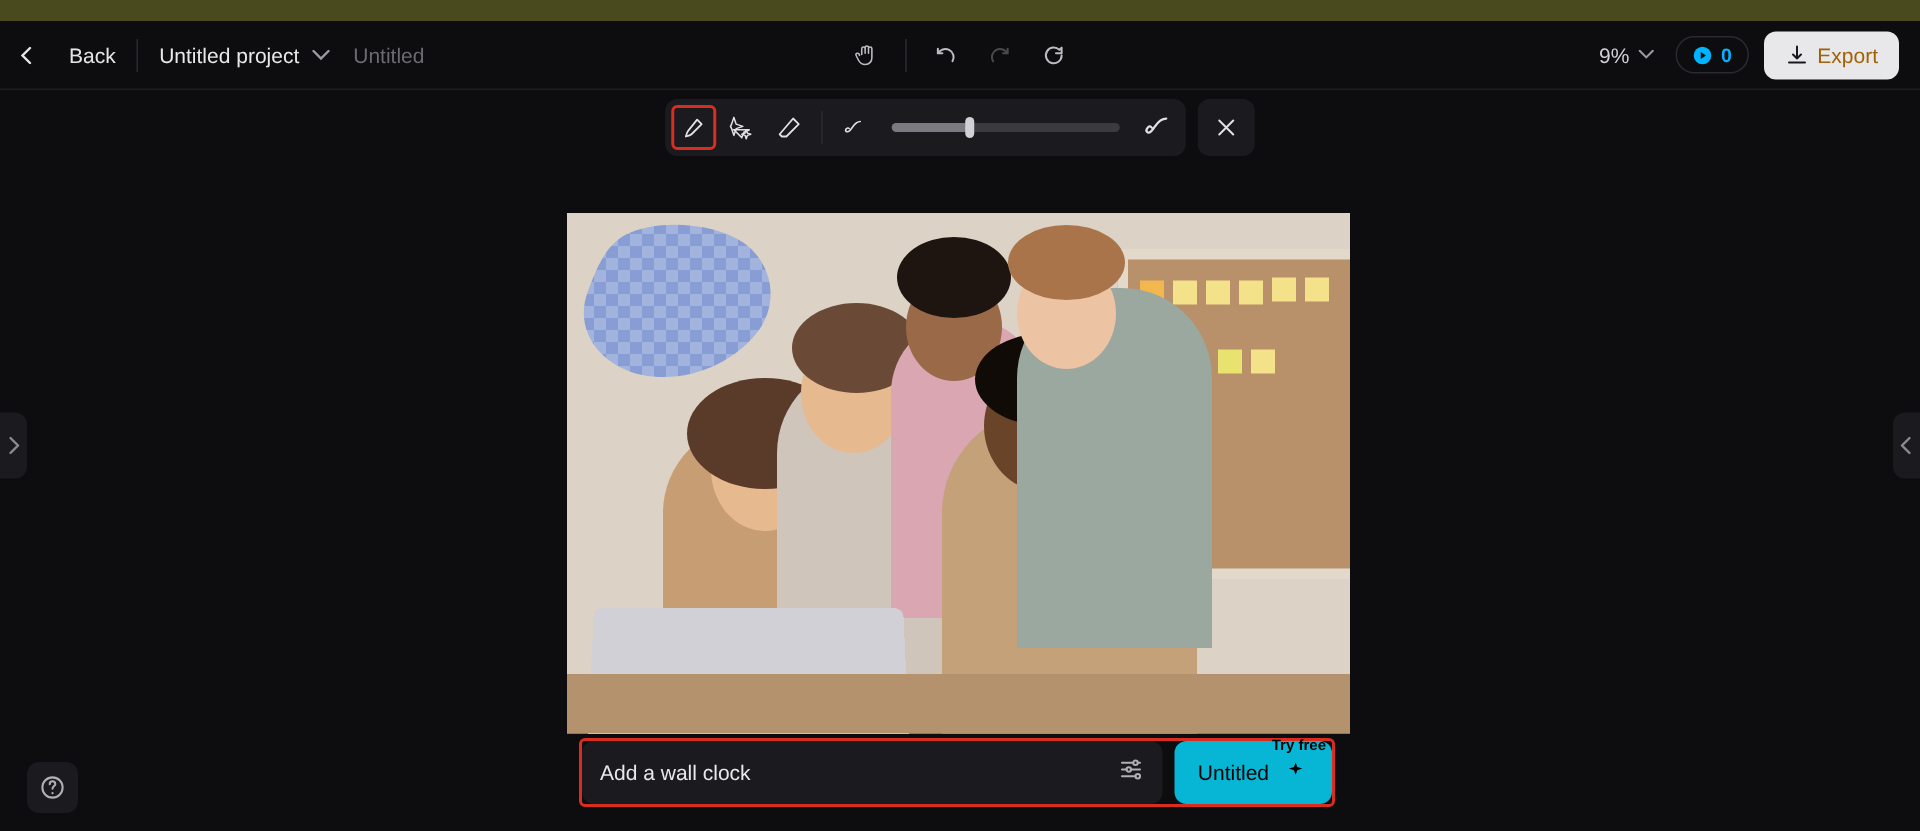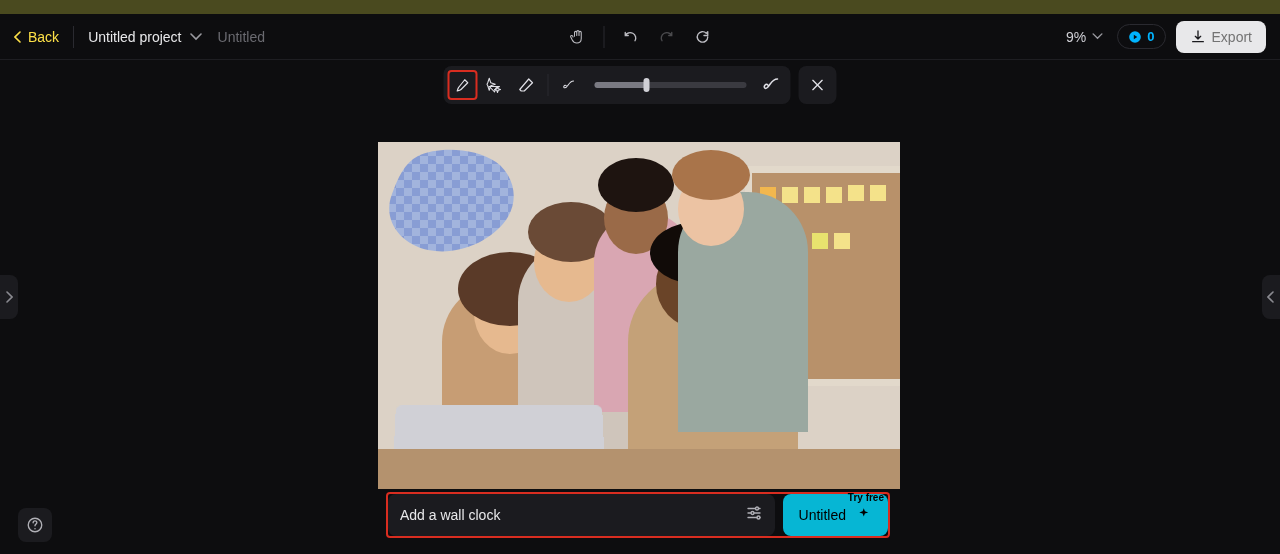--- a/index.html
+++ b/index.html
@@ -7,32 +7,32 @@
 
 .browser-bar { height: 14px; background: #4a4a1f; width: 100%; }
 
 .top-bar {
   height: 46px;
   display: flex;
   align-items: center;
   padding: 0 14px;
   border-bottom: 1px solid #1e1e22;
 }
-.back-group { display: flex; align-items: center; gap: 6px; color: #fde047; font-size: 14px; cursor: pointer; }
+.back-group { display: flex; align-items: center; gap: 24px; color: #e5e5e5; font-size: 14px; cursor: pointer; }
 .divider-v { width: 1px; height: 22px; background: #2a2a30; margin: 0 14px; }
 .project-title { color: #e8e8ea; font-size: 14px; display: flex; align-items: center; gap: 8px; cursor: pointer; }
 .autosaved { color: #6a6a70; font-size: 14px; margin-left: 16px; }
 .spacer { flex: 1; }
 .center-tools { position: absolute; left: 50%; transform: translateX(-50%); top: 14px; display: flex; align-items: center; gap: 0; height: 46px; }
 .tool-btn { width: 36px; height: 36px; display: flex; align-items: center; justify-content: center; color: #bcbcc2; cursor: pointer; border-radius: 6px; }
 .divider-v2 { width: 1px; height: 22px; background: #2a2a30; margin: 0 8px; }
 .zoom { display: flex; align-items: center; gap: 6px; color: #d0d0d6; font-size: 14px; margin-right: 14px; cursor: pointer; }
 .credit-pill { display: flex; align-items: center; gap: 5px; background: transparent; border: 1px solid #2a2a30; padding: 4px 10px; border-radius: 14px; color: #00b4ff; font-size: 13px; font-weight: 600; margin-right: 10px; cursor: pointer; }
 .credit-pill svg { margin-right: 0; }
-.export-btn { display: flex; align-items: center; gap: 6px; background: #e8e8ea; color: #737373; padding: 8px 14px; border-radius: 8px; font-size: 14px; font-weight: 500; cursor: pointer; }
+.export-btn { display: flex; align-items: center; gap: 6px; background: #e8e8ea; color: #a16207; padding: 8px 14px; border-radius: 8px; font-size: 14px; font-weight: 500; cursor: pointer; }
 
 .edit-toolbar {
   position: absolute;
   top: 66px;
   left: 50%;
   transform: translateX(-50%);
   display: flex;
   gap: 8px;
   z-index: 5;
 }

